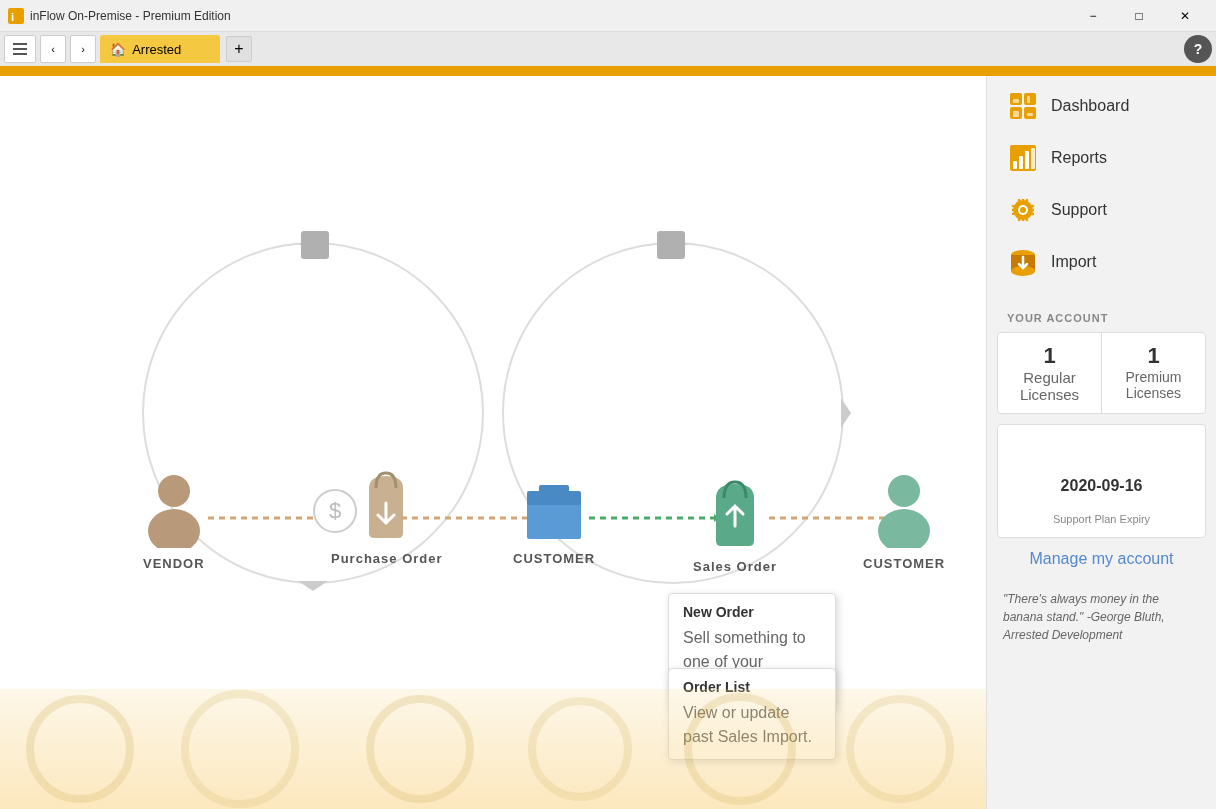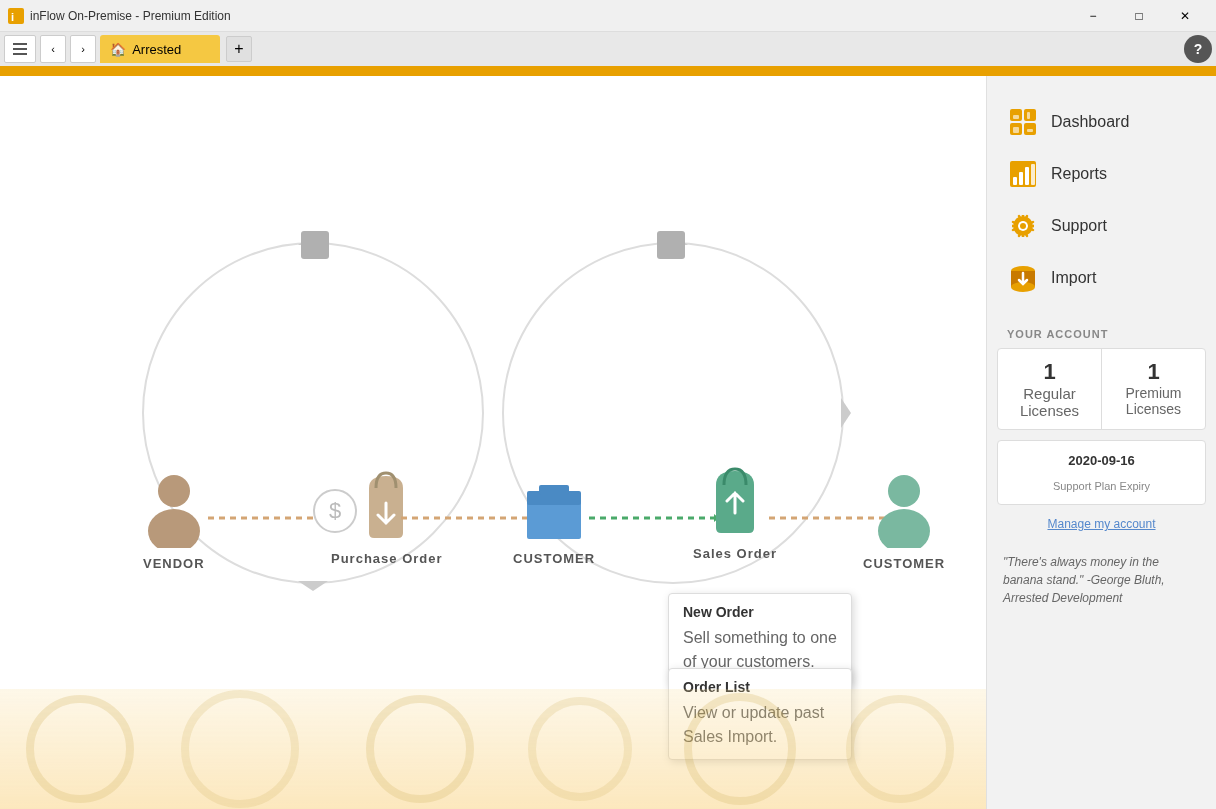--- a/index.html
+++ b/index.html
@@ -139,21 +139,21 @@
       left: 230px;
     }
 
     
     .right-sidebar {
       width: 230px;
       background: #f2f2f2;
       border-left: 1px solid #e0e0e0;
       display: flex;
       flex-direction: column;
-      padding: 20px 0 0 0;
+      padding: 4px 0 0 0;
     }
 
     .sidebar-item {
       display: flex;
       align-items: center;
       gap: 12px;
       padding: 10px 20px;
       cursor: pointer;
       font-size: 16px;
       color: #333;
@@ -202,35 +202,35 @@
 
     .support-expiry {
       margin: 0 10px 8px 10px;
       background: white;
       border: 1px solid #ddd;
       border-radius: 4px;
       padding: 12px 10px;
       text-align: center;
     }
     .expiry-date {
-      font-size: 13px;
+      font-size: 16px;
       font-weight: bold;
       color: #333;
+      margin-top: 40px;
     }
     .expiry-label {
       font-size: 11px;
       color: #888;
-      margin-top: 12px;
+      margin-top: 18px;
     }
 
     .manage-link {
       text-align: center;
-      font-size: 12px;
+      font-size: 16px;
       color: #5588cc;
-      text-decoration: underline;
       cursor: pointer;
       margin: 4px 10px 12px 10px;
     }
 
     .quote-text {
       font-size: 12px;
       color: #666;
       padding: 10px 16px;
       font-style: italic;
       line-height: 1.5;
@@ -245,21 +245,21 @@
       border-radius: 3px;
     }
 
     
     .tooltip-box {
       position: absolute;
       background: white;
       border: 1px solid #ddd;
       border-radius: 4px;
       padding: 10px 14px;
-      width: 184px;
+      width: 168px;
       box-shadow: 2px 2px 8px rgba(0,0,0,0.15);
     }
     .tooltip-title {
       font-size: 14px;
       font-weight: bold;
       color: #333;
       margin-bottom: 6px;
     }
     .tooltip-desc {
       font-size: 16px;
@@ -372,21 +372,21 @@
           </svg>
           <span class="node-label">CUSTOMER</span>
         </div>
 
         <svg style="position:absolute;top:310px;left:506px;" width="130" height="10">
           <line x1="0" y1="5" x2="130" y2="5" stroke="#4aaa6a" stroke-width="3" stroke-dasharray="6,5"></line>
 
           <polygon points="125,1 130,5 125,9" fill="#4aaa6a"></polygon>
         </svg>
 
-        <div class="node" style="position:absolute; top:260px; left:610px;">
+        <div class="node" style="position:absolute; top:273px; left:610px;">
           <svg width="70" height="75" viewBox="0 0 70 75">
 
             <path d="M16,22 Q16,8 35,8 Q54,8 54,22 L54,65 Q54,70 49,70 L21,70 Q16,70 16,65 Z" fill="#5aaa8a"></path>
 
             <path d="M24,22 Q24,6 35,6 Q46,6 46,22" fill="none" stroke="#3a8a6a" stroke-width="3"></path>
 
             <path d="M35,50 L35,30 M27,38 L35,30 L43,38" fill="none" stroke="white" stroke-width="3" stroke-linecap="round"></path>
           </svg>
           <span class="node-label">Sales Order</span>
         </div>

